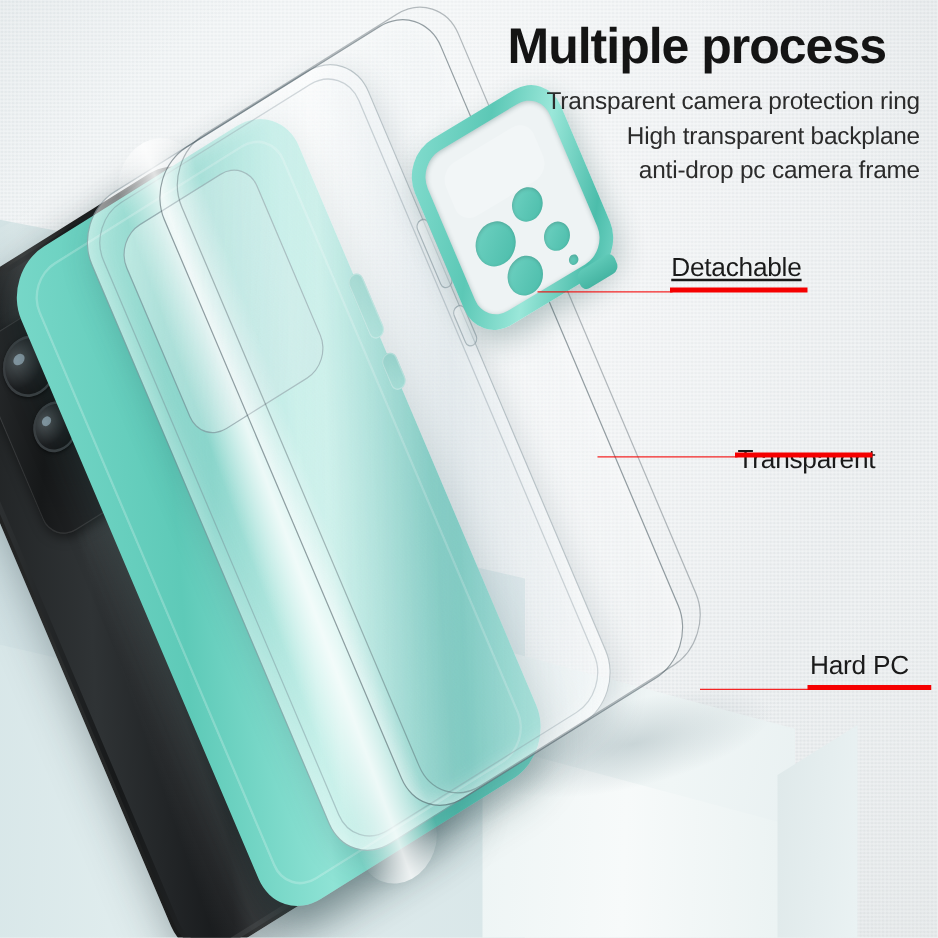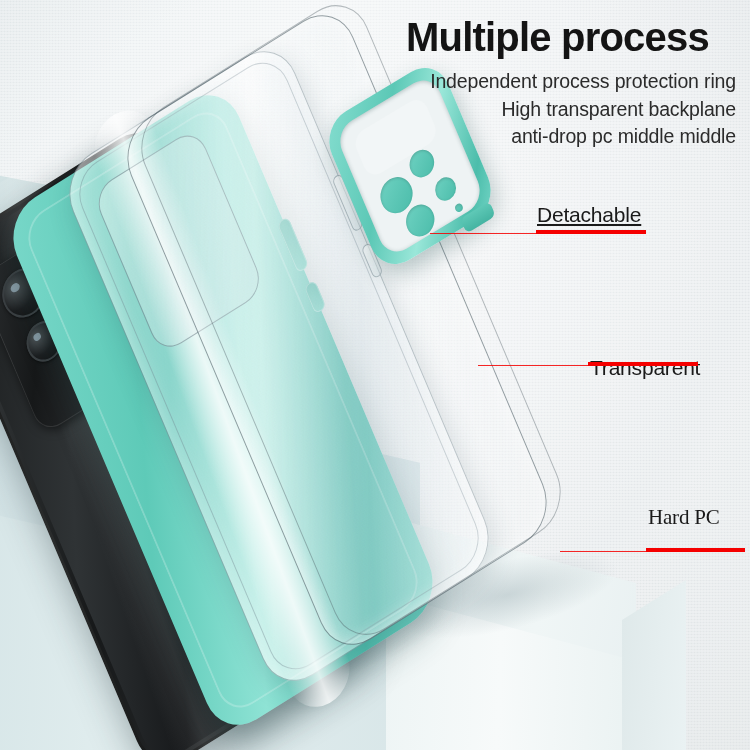--- a/index.html
+++ b/index.html
@@ -82,21 +82,21 @@
   #callout-detachable .clabel { left:537px; top:203px;text-decoration:underline; }
   #callout-detachable .cbar   { left:536px; top:230px; width:110px; }
   #callout-detachable .cline  { left:430px; top:233px; width:108px; }
 
   
   #callout-transparent .clabel { left:590px; top:335px;margin-top:21px; }
   #callout-transparent .cbar   { left:588px; top:362px; width:110px; }
   #callout-transparent .cline  { left:478px; top:365px; width:112px; }
 
   
-  #callout-hardpc .clabel { left:648px; top:505px;font-family:Liberation Serif, serif; }
+  #callout-hardpc .clabel { left:648px; top:521px; }
   #callout-hardpc .cbar   { left:646px; top:548px; width:99px; }
   #callout-hardpc .cline  { left:560px; top:551px; width:88px; }
 
   
   .pedestal { position:absolute; }
 
   
   #pedestal-upper {
     left:-40px; top:168px; width:250px; height:230px;
   }
@@ -413,23 +413,23 @@
         <div class="hole h4"></div>
         <div class="hole dot"></div>
       </div>
       <div class="tab"></div>
     </div>
   </div>
 
   <div class="headline">Multiple process</div>
 
   <div class="subline">
-    <div>Independent process protection ring</div>
+    <div>Transparent camera protection ring</div>
     <div>High transparent backplane</div>
-    <div>anti-drop pc middle middle</div>
+    <div>anti-drop pc camera frame</div>
   </div>
 
   <div class="callout" id="callout-detachable">
     <div class="cline" style="background: rgb(245, 0, 0);"></div>
     <div class="clabel">Detachable</div>
     <div class="cbar" style="background: rgb(245, 0, 0);"></div>
   </div>
 
   <div class="callout" id="callout-transparent">
     <div class="cline" style="background: rgb(245, 0, 0);"></div>

